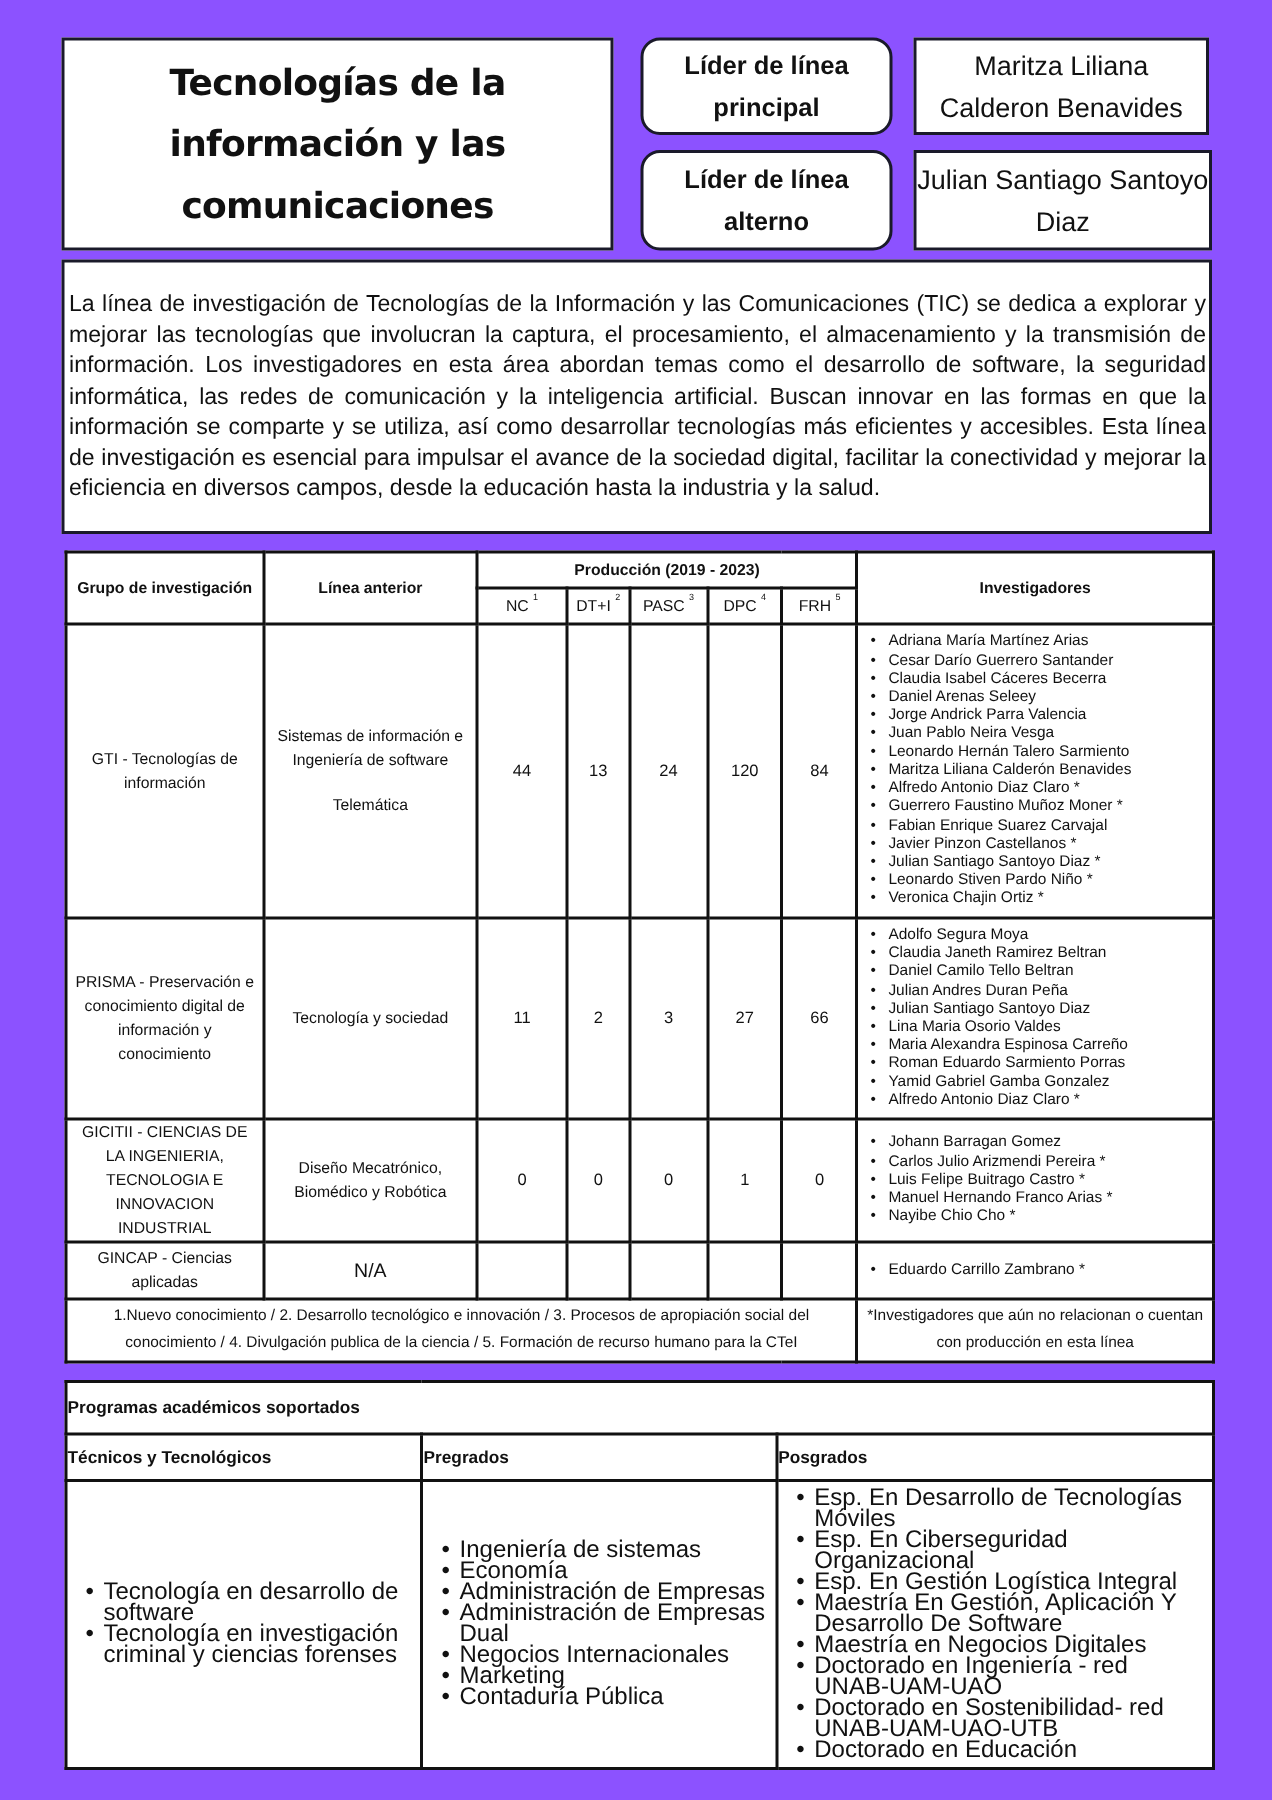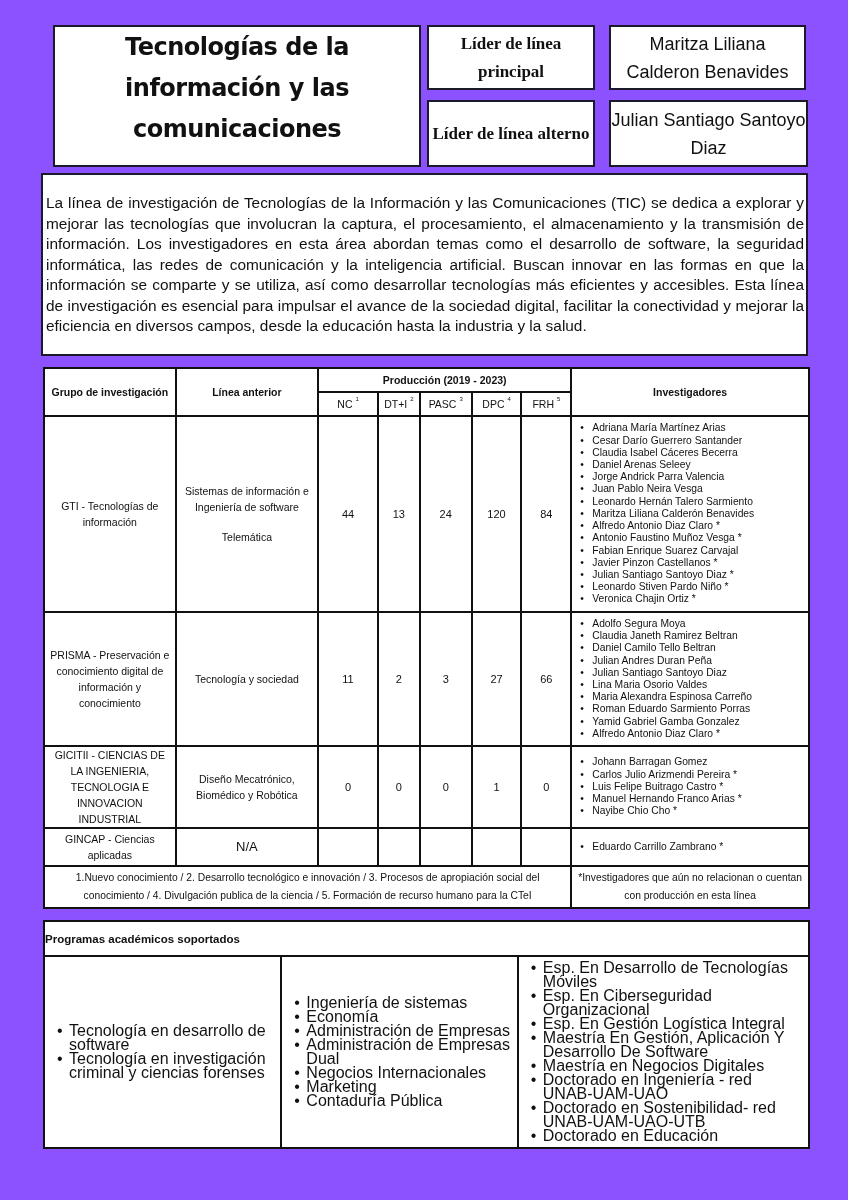--- a/index.html
+++ b/index.html
@@ -11,36 +11,35 @@
     position: relative;
     overflow: hidden;
   }
   .box {
     position: absolute;
     background: #fff;
     border: 2px solid #1a1a2a;
   }
   .title-box {
     left: 41px; top: 25px; width: 368px; height: 142px;
-    display: flex; align-items: flex-start; justify-content: center;
+    display: flex; align-items: center; justify-content: center;
     text-align: center;
-    margin-left: 12px;
   }
   .title-box h1 {
     font-family: "DejaVu Sans", sans-serif;
     font-weight: bold;
     font-size: 24px;
     line-height: 41px;
     letter-spacing: -0.5px;
   }
   .label-box, .name-box {
     display: flex; align-items: center; justify-content: center;
     text-align: center; font-size: 18px; line-height: 28px;
   }
-  .label-box { font-weight: bold; font-family: Liberation Serif, serif; font-size: 17px; }
+  .label-box { font-weight: bold; font-family: Liberation Sans, sans-serif; font-size: 17px; border-radius: 13px; }
   .lb1 { left: 427px; top: 25px; width: 168px; height: 65px; }
   .nb1 { left: 609px; top: 25px; width: 197px; height: 65px; }
   .lb2 { left: 427px; top: 100px; width: 168px; height: 67px; }
   .nb2 { left: 609px; top: 100px; width: 199px; height: 67px; }
 
   .desc-box {
     left: 41px; top: 173px; width: 767px; height: 183px;
     padding: 18px 2px 0 3px;
     font-size: 15.4px; line-height: 20.5px; text-align: justify;
   }
@@ -140,21 +139,21 @@
       <ul class="inv-list">
             <li>Adriana María Martínez Arias</li>
             <li>Cesar Darío Guerrero Santander</li>
             <li>Claudia Isabel Cáceres Becerra</li>
             <li>Daniel Arenas Seleey</li>
             <li>Jorge Andrick Parra Valencia</li>
             <li>Juan Pablo Neira Vesga</li>
             <li>Leonardo Hernán Talero Sarmiento</li>
             <li>Maritza Liliana Calderón Benavides</li>
             <li>Alfredo Antonio Diaz Claro *</li>
-            <li>Antonio Faustino Muñoz Vesga *</li>
+            <li>Guerrero Faustino Muñoz Moner *</li>
             <li>Fabian Enrique Suarez Carvajal</li>
             <li>Javier Pinzon Castellanos *</li>
             <li>Julian Santiago Santoyo Diaz *</li>
             <li>Leonardo Stiven Pardo Niño *</li>
             <li>Veronica Chajin Ortiz *</li>
           </ul>
     </td>
   </tr>
 
   <tr style="height:134px">
@@ -226,20 +225,25 @@
   <colgroup>
     <col style="width:238px">
       <col style="width:237px">
       <col style="width:292px">
   </colgroup>
   <tbody>
       <tr>
     <th class="top" colspan="3">Programas académicos soportados</th>
   </tr>
   <tr>
+    <th>Técnicos y Tecnológicos</th>
+    <th>Pregrados</th>
+    <th>Posgrados</th>
+  </tr>
+  <tr>
     <td>
       <ul class="prog-list">
             <li>Tecnología en desarrollo de software</li>
             <li>Tecnología en investigación criminal y ciencias forenses</li>
           </ul>
     </td>
     <td>
       <ul class="prog-list">
             <li>Ingeniería de sistemas</li>
             <li>Economía</li>

